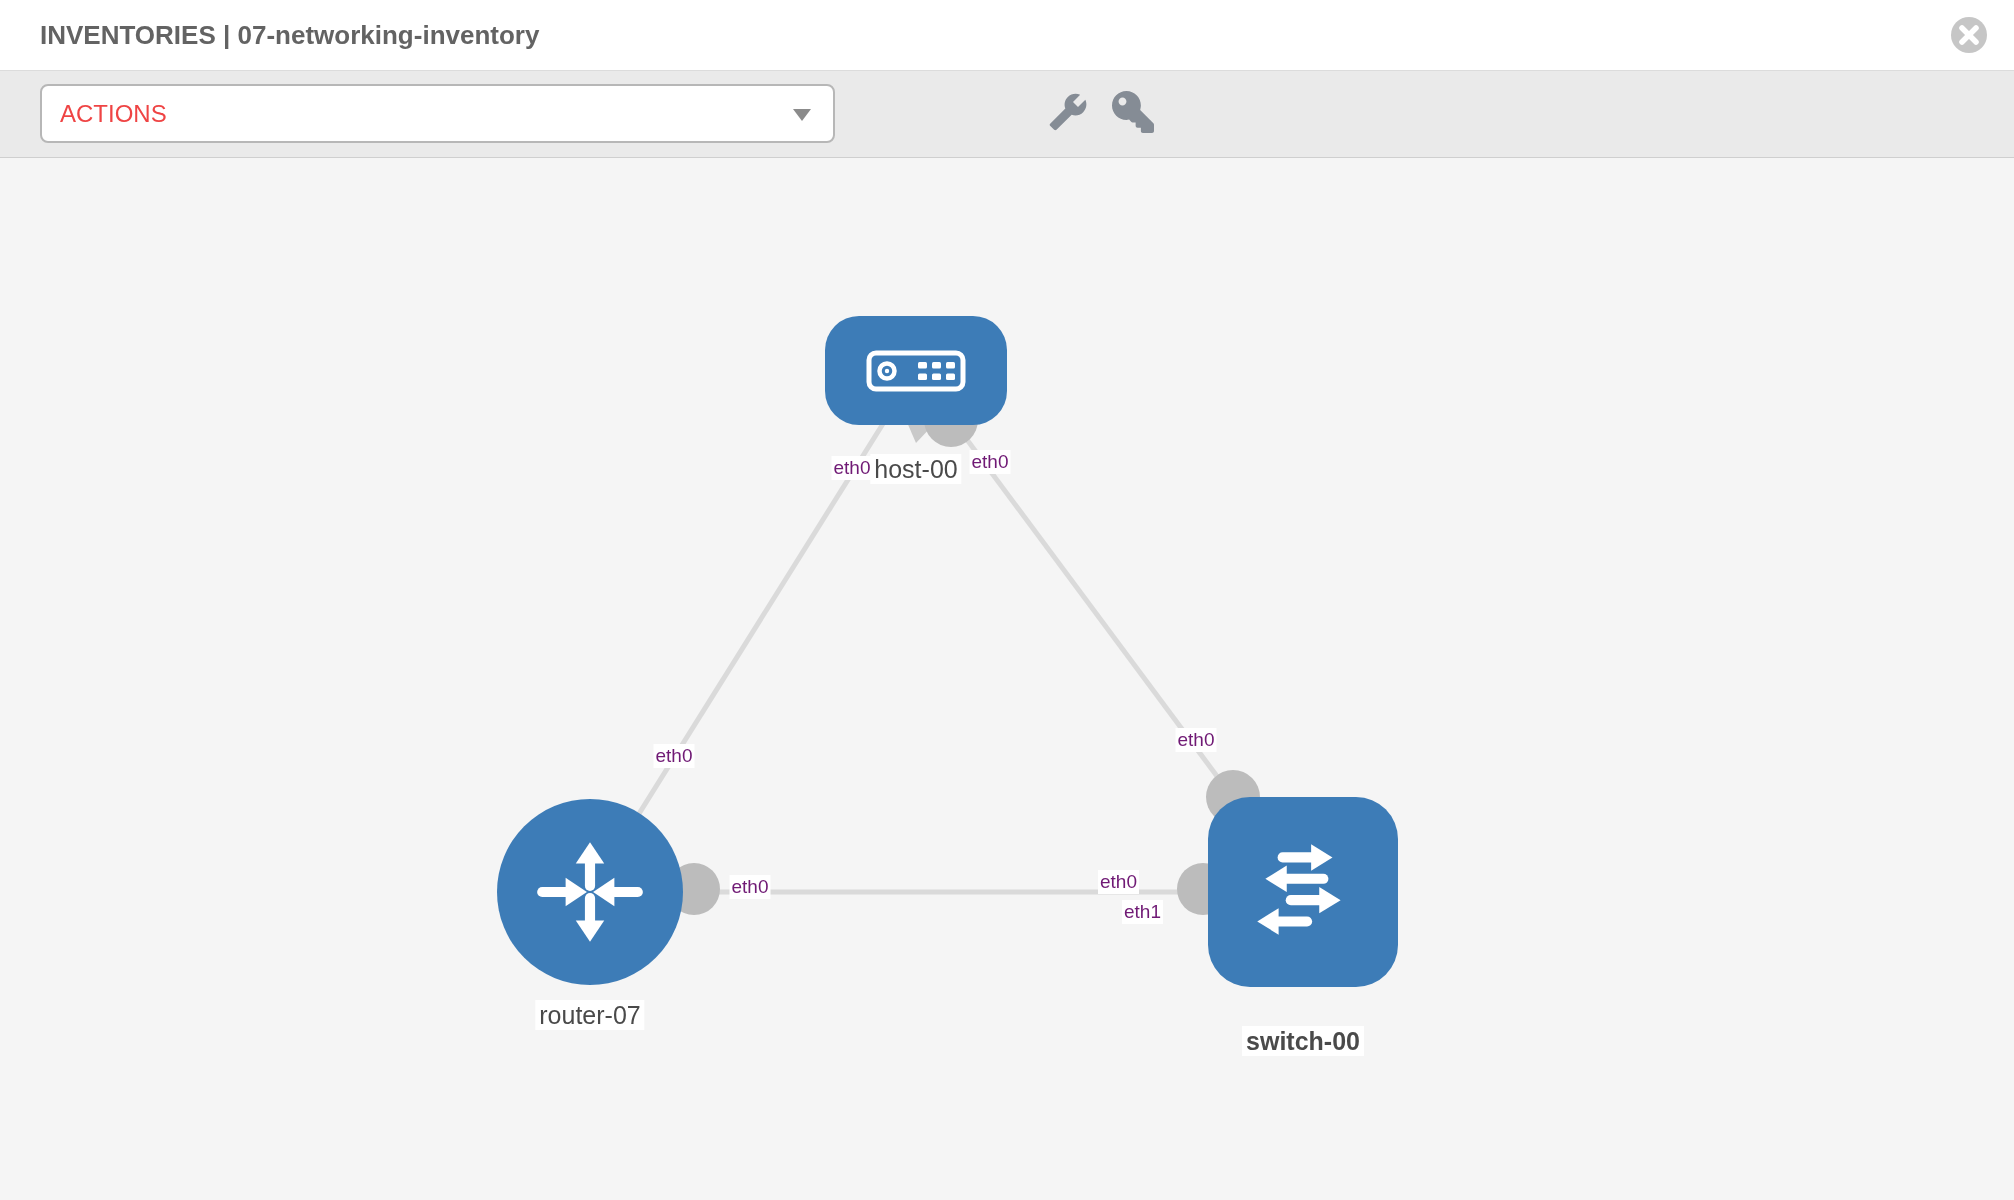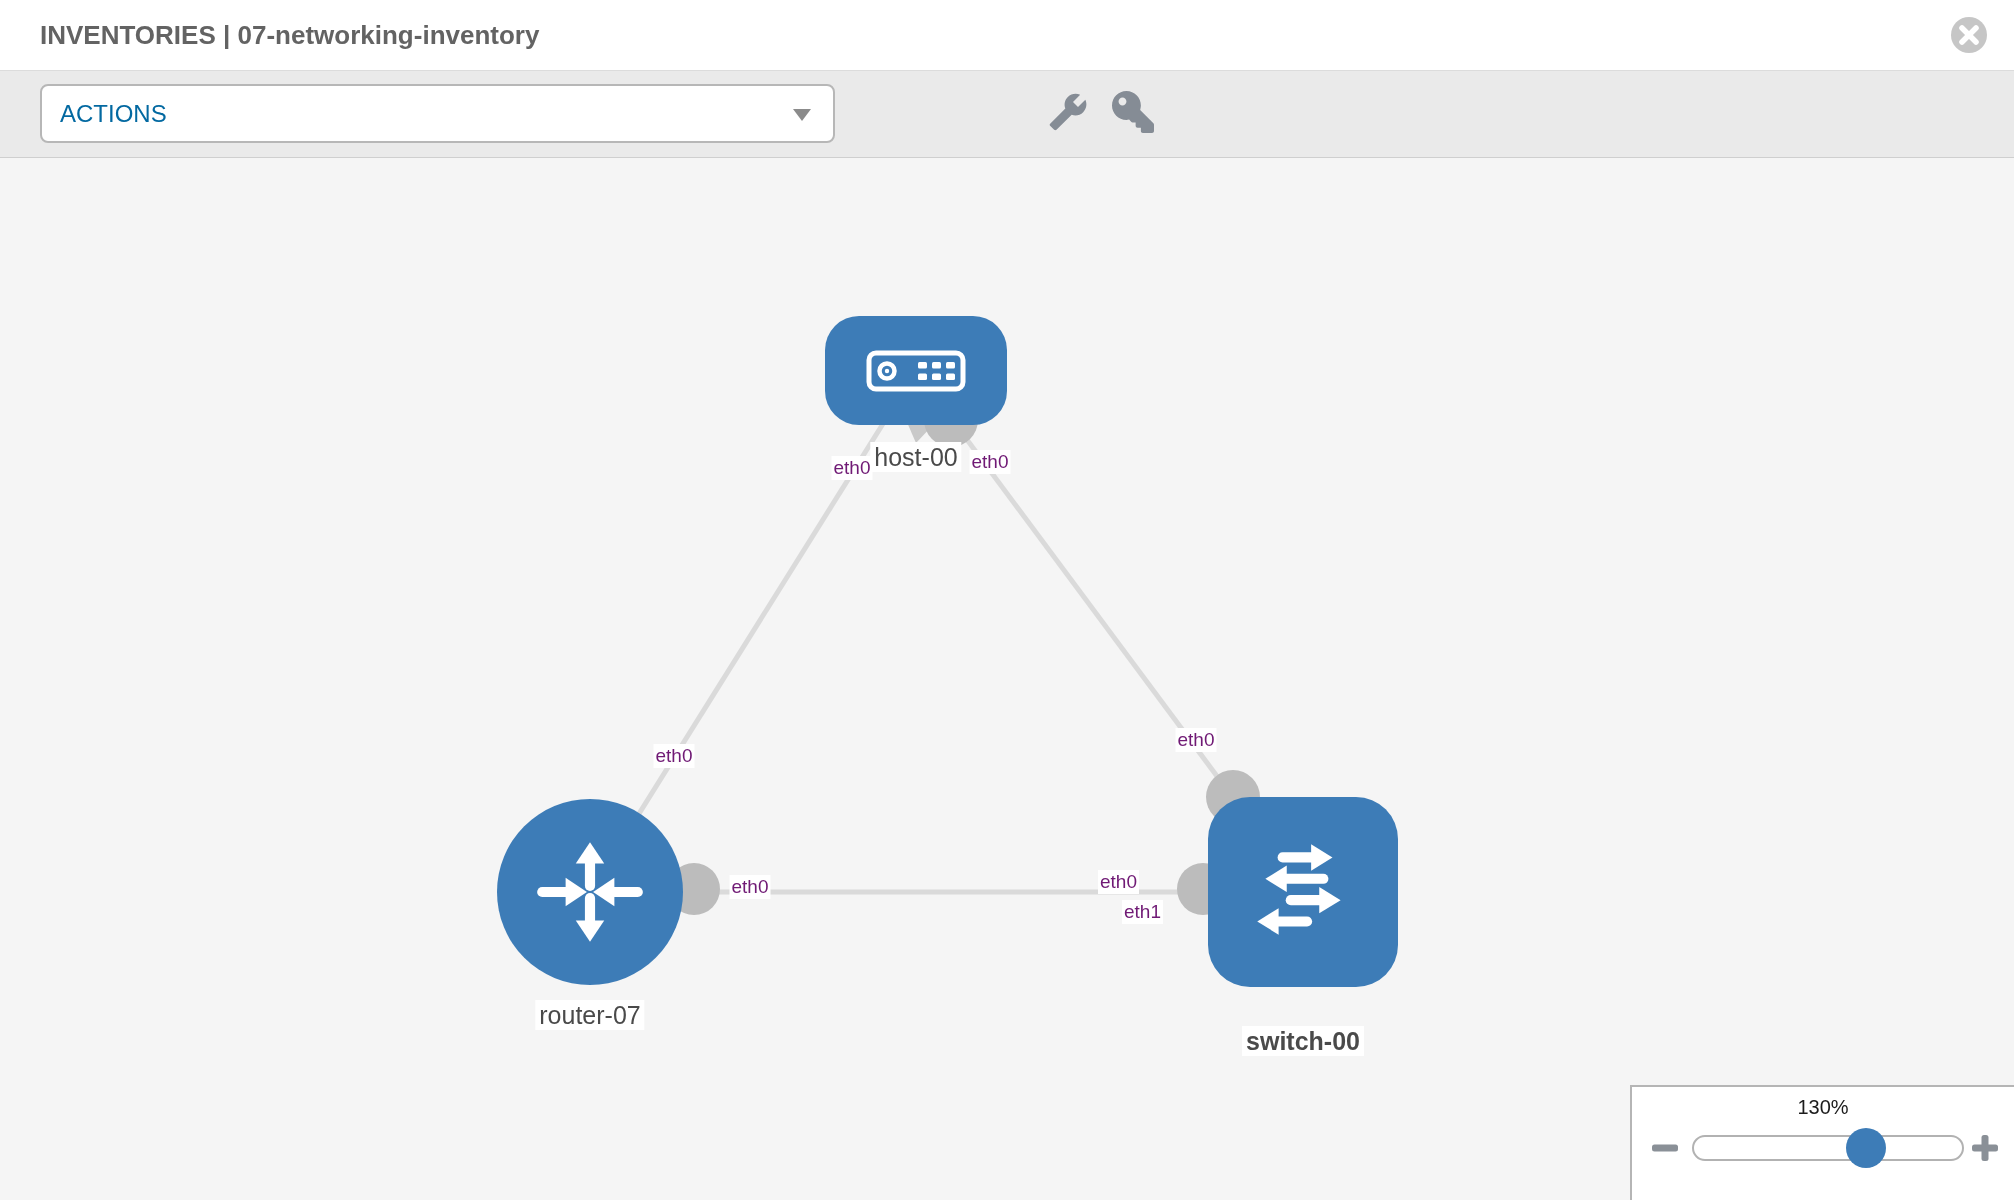--- a/index.html
+++ b/index.html
@@ -12,21 +12,21 @@
   .hdr .title{position:absolute;left:40px;top:0;line-height:70px;margin:0;
        font-size:26px;font-weight:700;color:#636363;}
   .close-btn{position:absolute;right:26px;top:16px;width:38px;height:38px;cursor:pointer;}
 
   
   .toolbar{position:absolute;top:71px;left:0;right:0;height:86px;background:#eaeaea;
        border-bottom:1px solid #cfcfcf;z-index:5;}
   .dd{position:absolute;top:13px;height:59px;background:#fff;border:2px solid #b7b7b7;
        border-radius:8px;box-sizing:border-box;cursor:pointer;}
   .dd .lbl{position:absolute;left:18px;top:50%;transform:translateY(-50%);
-       font-size:24px;color:#0369a1;}
+       font-size:24px;color:#ef4444;}
   .dd .caret{position:absolute;right:22px;top:50%;margin-top:-5px;width:0;height:0;
        border-left:9px solid transparent;border-right:9px solid transparent;
        border-top:12px solid #8b8b8b;}
   .dd.actions{left:40px;width:795px;}
   .dd.search{left:1185px;width:790px;}
   .tool-icon{position:absolute;top:50%;transform:translateY(-50%);cursor:pointer;}
   .tool-icon.wrench{left:1048px;}
   .tool-icon.key{left:1112px;}
 
   
@@ -39,21 +39,21 @@
         justify-content:center;z-index:2;cursor:pointer;}
   .node.host{left:825px;top:159px;width:182px;height:109px;border-radius:34px;}
   .node.router{left:497px;top:642px;width:186px;height:186px;border-radius:50%;}
   .node.switch{left:1208px;top:640px;width:190px;height:190px;border-radius:42px;}
 
   .nlabel{position:absolute;transform:translate(-50%,-50%);background:#fff;color:#4a4a4a;
         font-size:25px;line-height:30px;padding:0 4px;z-index:3;white-space:nowrap;}
   .plabel{position:absolute;transform:translate(-50%,-50%);background:#fff;color:#701a75;
         font-size:19px;line-height:24px;padding:0 2px;z-index:3;white-space:nowrap;}
   .plabel.raw{transform:none;}
-  .lbl-host{left:916px;top:300px;text-align:center;}
+  .lbl-host{left:916px;top:312px;text-align:center;}
   .lbl-router{left:590px;top:858px;}
   .lbl-switch{left:1303px;top:884px;font-weight:bold;}
   .p-host-left{left:852px;top:311px;}
   .p-host-right{left:990px;top:305px;}
   .p-diag-left{left:674px;top:599px;}
   .p-diag-right{left:1196px;top:583px;}
   .p-router{left:750px;top:730px;}
   .p-sw-back{left:1098px;top:713px;z-index:3;}
   .p-sw-front{left:1122px;top:743px;z-index:4;}
 
@@ -171,34 +171,14 @@
 
     <div class="plabel p-host-left">eth0</div>
     <div class="plabel p-host-right">eth0</div>
     <div class="plabel p-diag-left">eth0</div>
     <div class="plabel p-diag-right">eth0</div>
     <div class="plabel p-router">eth0</div>
     <div class="plabel raw p-sw-back">eth0</div>
     <div class="plabel raw p-sw-front">eth1</div>
   </div>
 
-  <div class="zoom-panel">
-    <div class="zoom-level">130%</div>
-
-    <div class="zoom-minus">
-      <svg width="30" height="30" viewBox="0 0 30 30">
-        <rect x="2" y="11.5" width="26" height="7" rx="2.5" fill="#8a9097"></rect>
-      </svg>
-    </div>
-
-    <div class="zoom-track">
-      <div class="zoom-thumb"></div>
-    </div>
-
-    <div class="zoom-plus">
-      <svg width="30" height="30" viewBox="0 0 30 30">
-        <rect x="2" y="11.5" width="26" height="7" rx="2.5" fill="#8a9097"></rect>
-        <rect x="11.5" y="2" width="7" height="26" rx="2.5" fill="#8a9097"></rect>
-      </svg>
-    </div>
-  </div>
 
 </div>
 
 </body></html>

